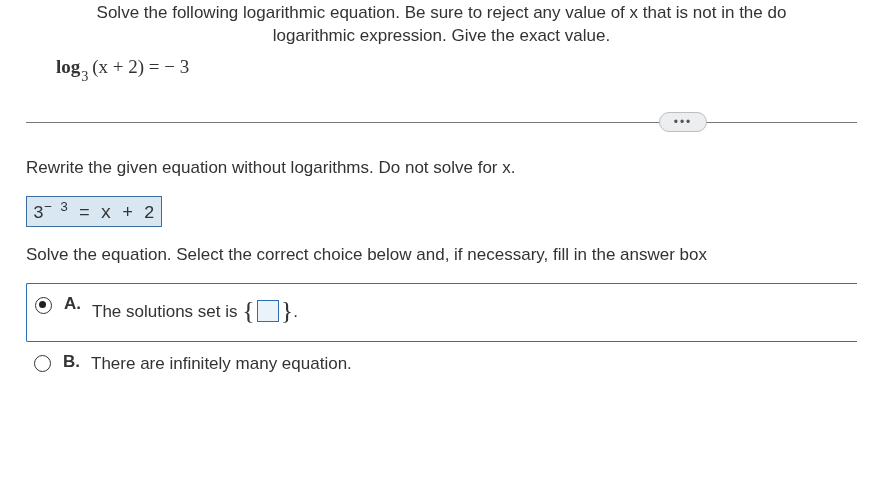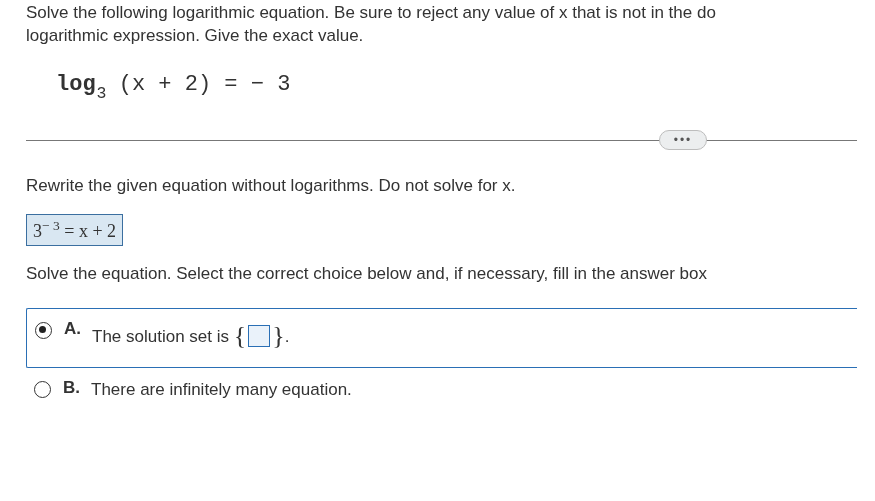--- a/index.html
+++ b/index.html
@@ -7,44 +7,44 @@
     font-family: Arial, Helvetica, sans-serif;
     background: #fff;
     width: 875px;
     height: 501px;
     overflow: hidden;
     color: #333;
     font-size: 17px;
     position: relative;
   }
   .content { padding: 0 18px 0 26px; }
-  .question-text { line-height: 1.35; margin-top: 2px; }
-  .equation-row { margin: 24px 0 28px 30px; font-family: Liberation Mono, monospace; font-size: 22px; }
+  .question-text { line-height: 1.35; margin-top: 2px; text-align: center; }
+  .equation-row { margin: 8px 0 28px 30px; font-family: Liberation Serif, serif; font-size: 19px; }
   .log-base { position: relative; }
   .log-base sub { font-size: 0.75em; position: relative; top: 3px; left: 1px; }
   .divider-wrap { position: relative; height: 24px; margin-bottom: 24px; }
   .divider-line { border-top: 1px solid #777; position: absolute; top: 12px; left: 0; right: 0; }
   .ellipsis-pill {
     position: absolute; right: 150px; top: 2px;
     background: #eceeef; border: 1px solid #bdbdbd; border-radius: 12px;
     height: 20px; width: 48px; display: flex; align-items: center; justify-content: center;
     font-size: 12px; letter-spacing: 2px; color: #555;
   }
   .step-text { margin: 0 0 18px 0; }
   .answer-box {
     display: inline-block;
     background: #d9e7f2;
     border: 1px solid #3b6fa0;
     padding: 3px 6px;
     margin-bottom: 18px;
-    font-family: Liberation Serif, serif;
+    font-family: Liberation Mono, monospace;
     font-size: 18px;
   }
   .answer-box sup { font-size: 0.75em; }
-  .solve-text { margin-bottom: 24px; }
+  .solve-text { margin-bottom: 18px; }
   .choice-wrap { }
   .choice {
     display: flex; align-items: flex-start; padding: 10px 8px;
   }
   .choice.selected {
     border: 1.5px solid #2a6fb5;
     border-right: none;
     border-radius: 2px 0 0 2px;
   }
   .radio {
@@ -95,21 +95,21 @@
   </div>
 
   <div class="solve-text">Solve the equation. Select the correct choice below and, if necessary, fill in the answer box</div>
 
   <div class="choice-wrap">
 
     <div class="choice selected">
       <div class="radio on"></div>
       <div class="choice-letter">A.</div>
       <div class="choice-body">
-        <span>The solution set is </span><span class="brace">{</span><span class="input-slot"></span><span class="brace">}</span><span>.</span>
+        <span>The solutions set is </span><span class="brace">{</span><span class="input-slot"></span><span class="brace">}</span><span>.</span>
         <br>
       </div>
     </div>
 
     <div class="choice">
       <div class="radio"></div>
       <div class="choice-letter">B.</div>
       <div class="choice-body">
         <span>There are infinitely many equation.</span>
       </div>

